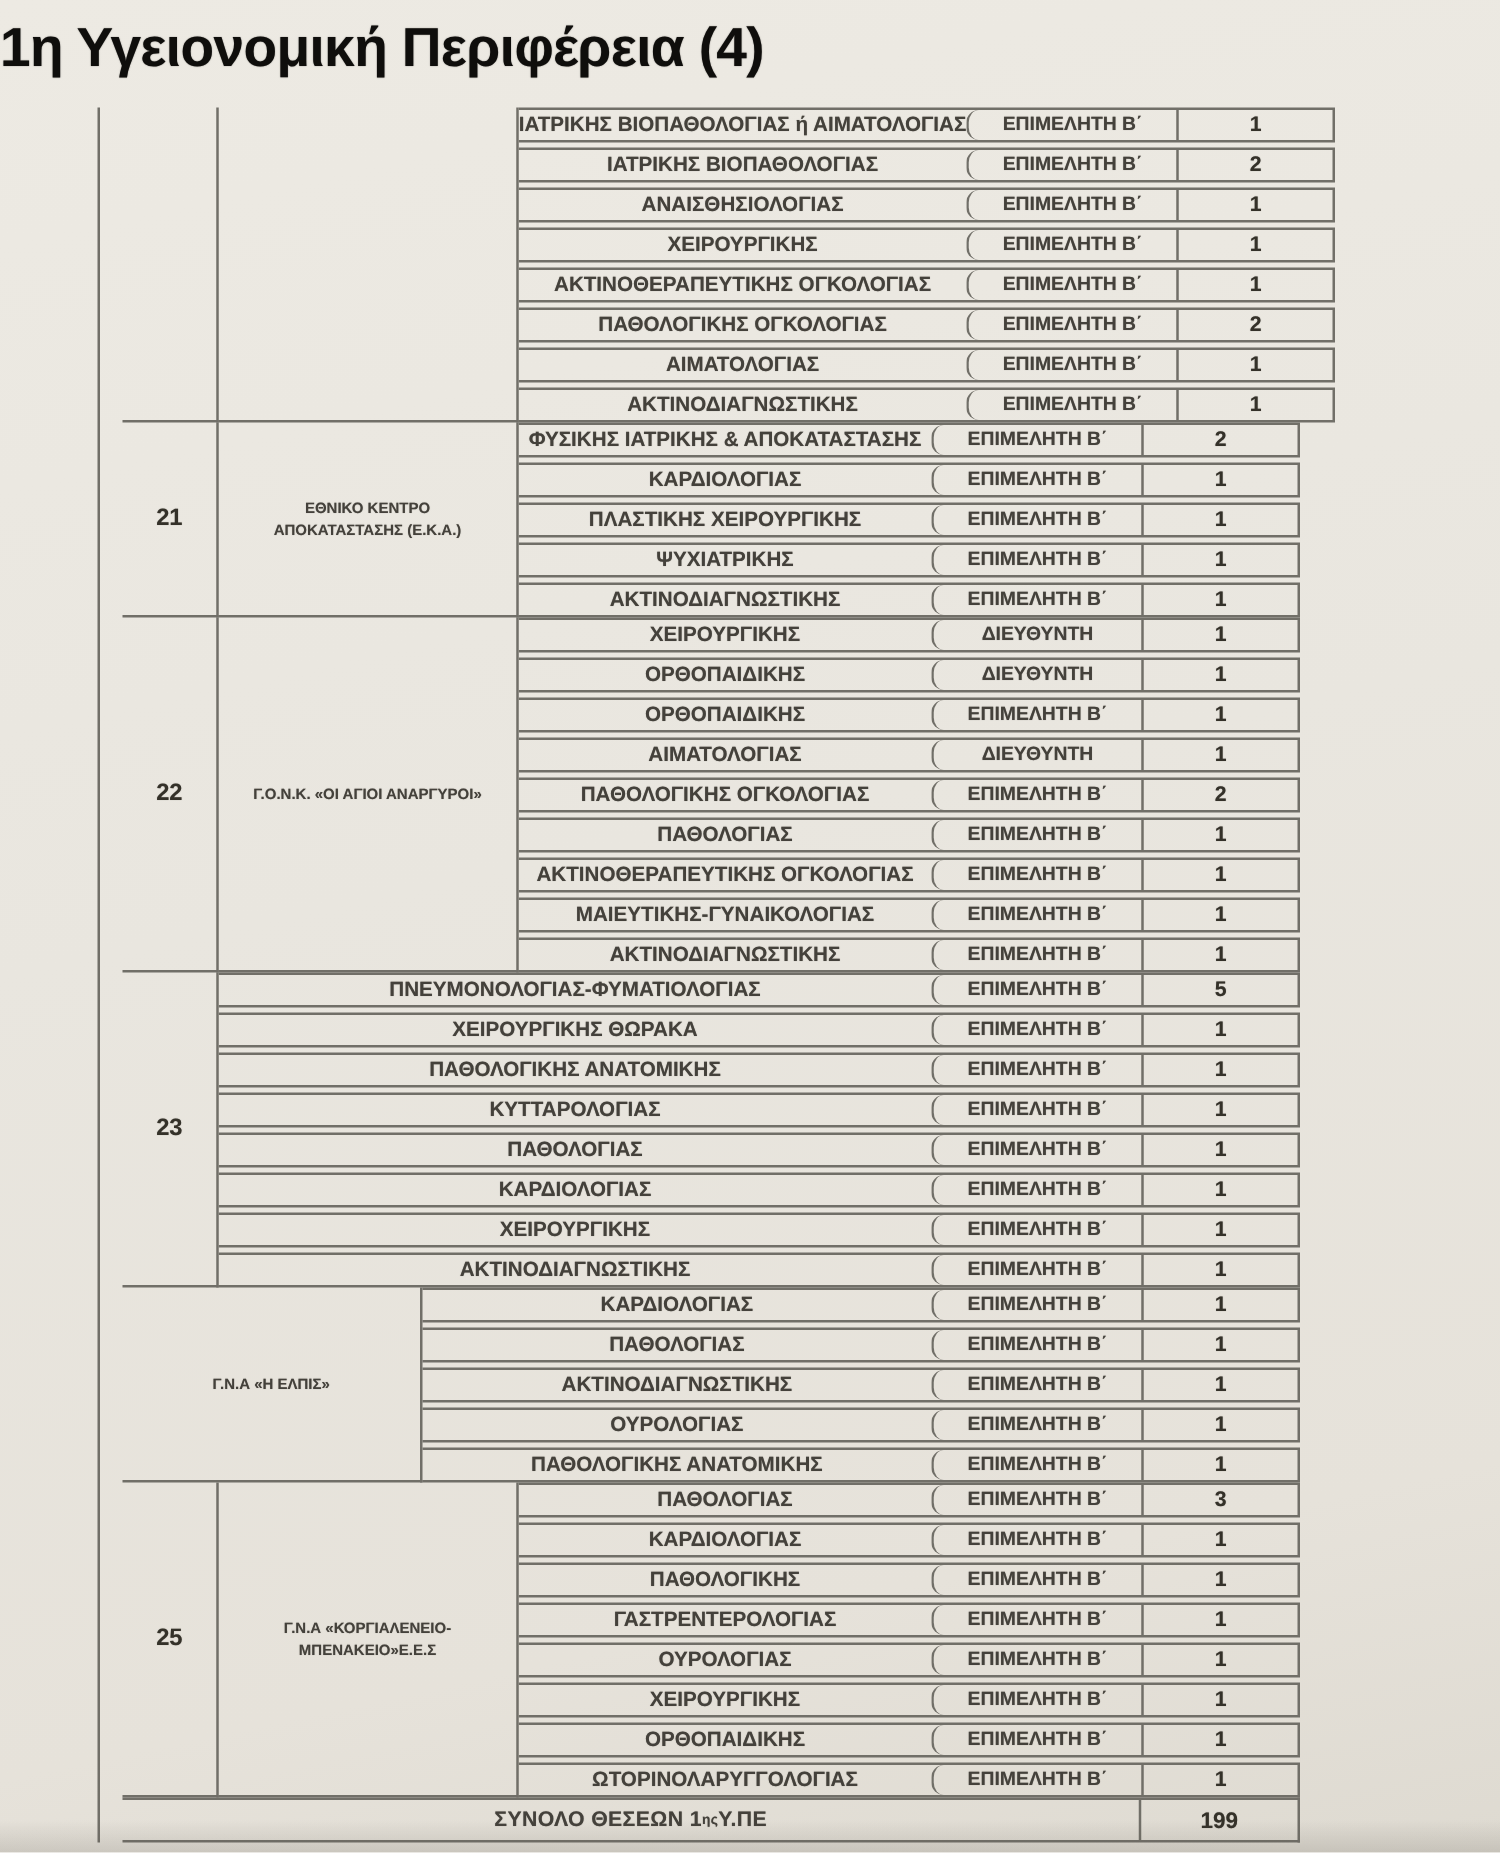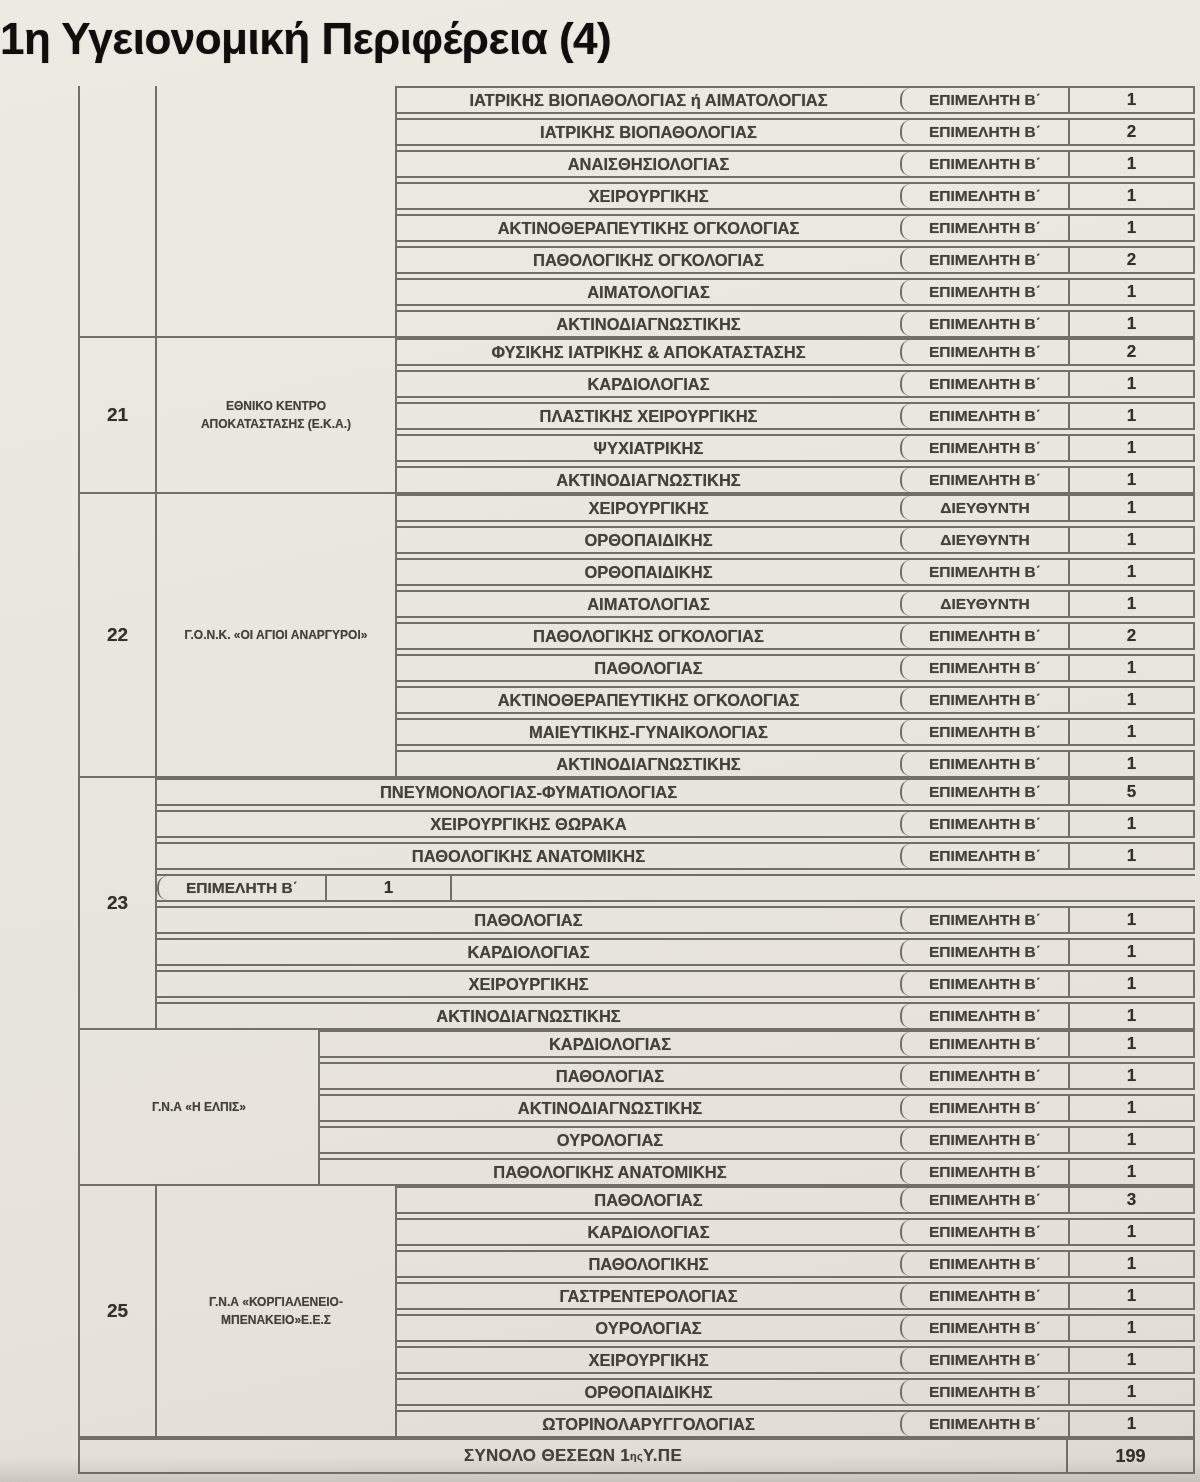--- a/index.html
+++ b/index.html
@@ -21,22 +21,23 @@
   .page-title{
     padding-top:14px;
     font-size:44px;
     font-weight:bold;
     letter-spacing:-.5px;
     color:var(--title);
     text-shadow:0 0 1px rgba(20,18,15,.55);
   }
   .table{
     margin:22px 0 0 78px;
-    width:1117px;
+    width:962px;
     border-left:2px solid var(--line);
+    padding-left:18px;
   }
   .section{display:flex;align-items:stretch;}
   .cell-num{
     width:77px;flex:0 0 77px;
     border-right:2px solid var(--line);
     border-bottom:2px solid var(--line);
     display:flex;align-items:center;justify-content:center;
     font-size:19px;font-weight:bold;color:var(--ink-dark);
     text-shadow:0 0 .7px rgba(60,56,48,.5);
   }
@@ -253,20 +254,21 @@
             <div class="spec">ΧΕΙΡΟΥΡΓΙΚΗΣ ΘΩΡΑΚΑ</div>
             <div class="pos">ΕΠΙΜΕΛΗΤΗ Β΄</div>
             <div class="cnt">1</div>
           </div>
           <div class="row">
             <div class="spec">ΠΑΘΟΛΟΓΙΚΗΣ ΑΝΑΤΟΜΙΚΗΣ</div>
             <div class="pos">ΕΠΙΜΕΛΗΤΗ Β΄</div>
             <div class="cnt">1</div>
           </div>
           <div class="row">
+            <div class="spec">ΚΥΤΤΑΡΟΛΟΓΙΑΣ</div>
             <div class="pos">ΕΠΙΜΕΛΗΤΗ Β΄</div>
             <div class="cnt">1</div>
           </div>
           <div class="row">
             <div class="spec">ΠΑΘΟΛΟΓΙΑΣ</div>
             <div class="pos">ΕΠΙΜΕΛΗΤΗ Β΄</div>
             <div class="cnt">1</div>
           </div>
           <div class="row">
             <div class="spec">ΚΑΡΔΙΟΛΟΓΙΑΣ</div>

